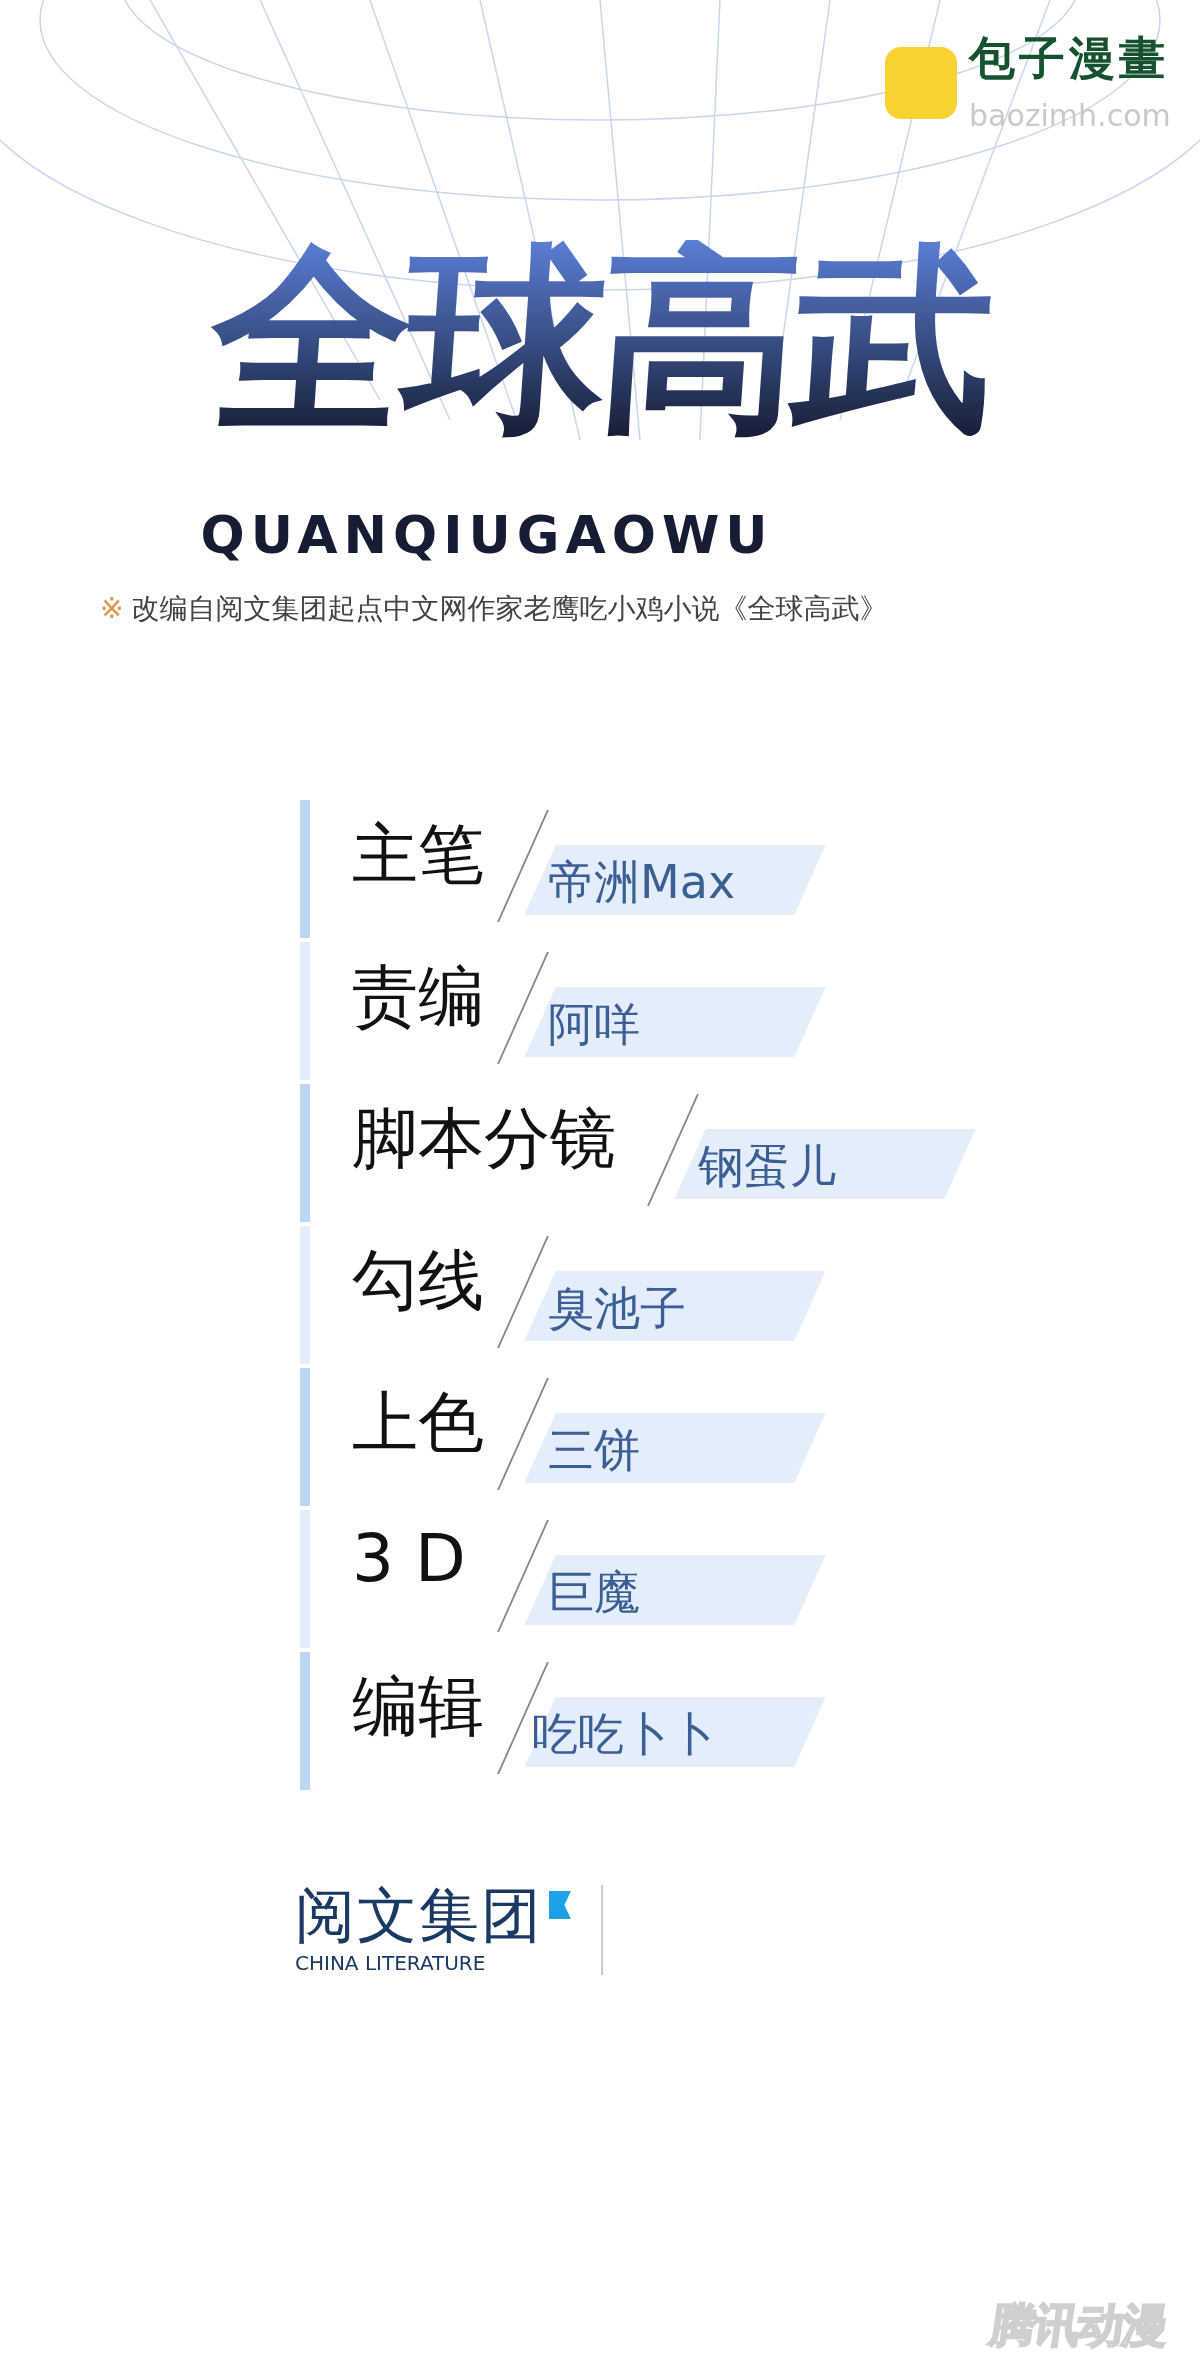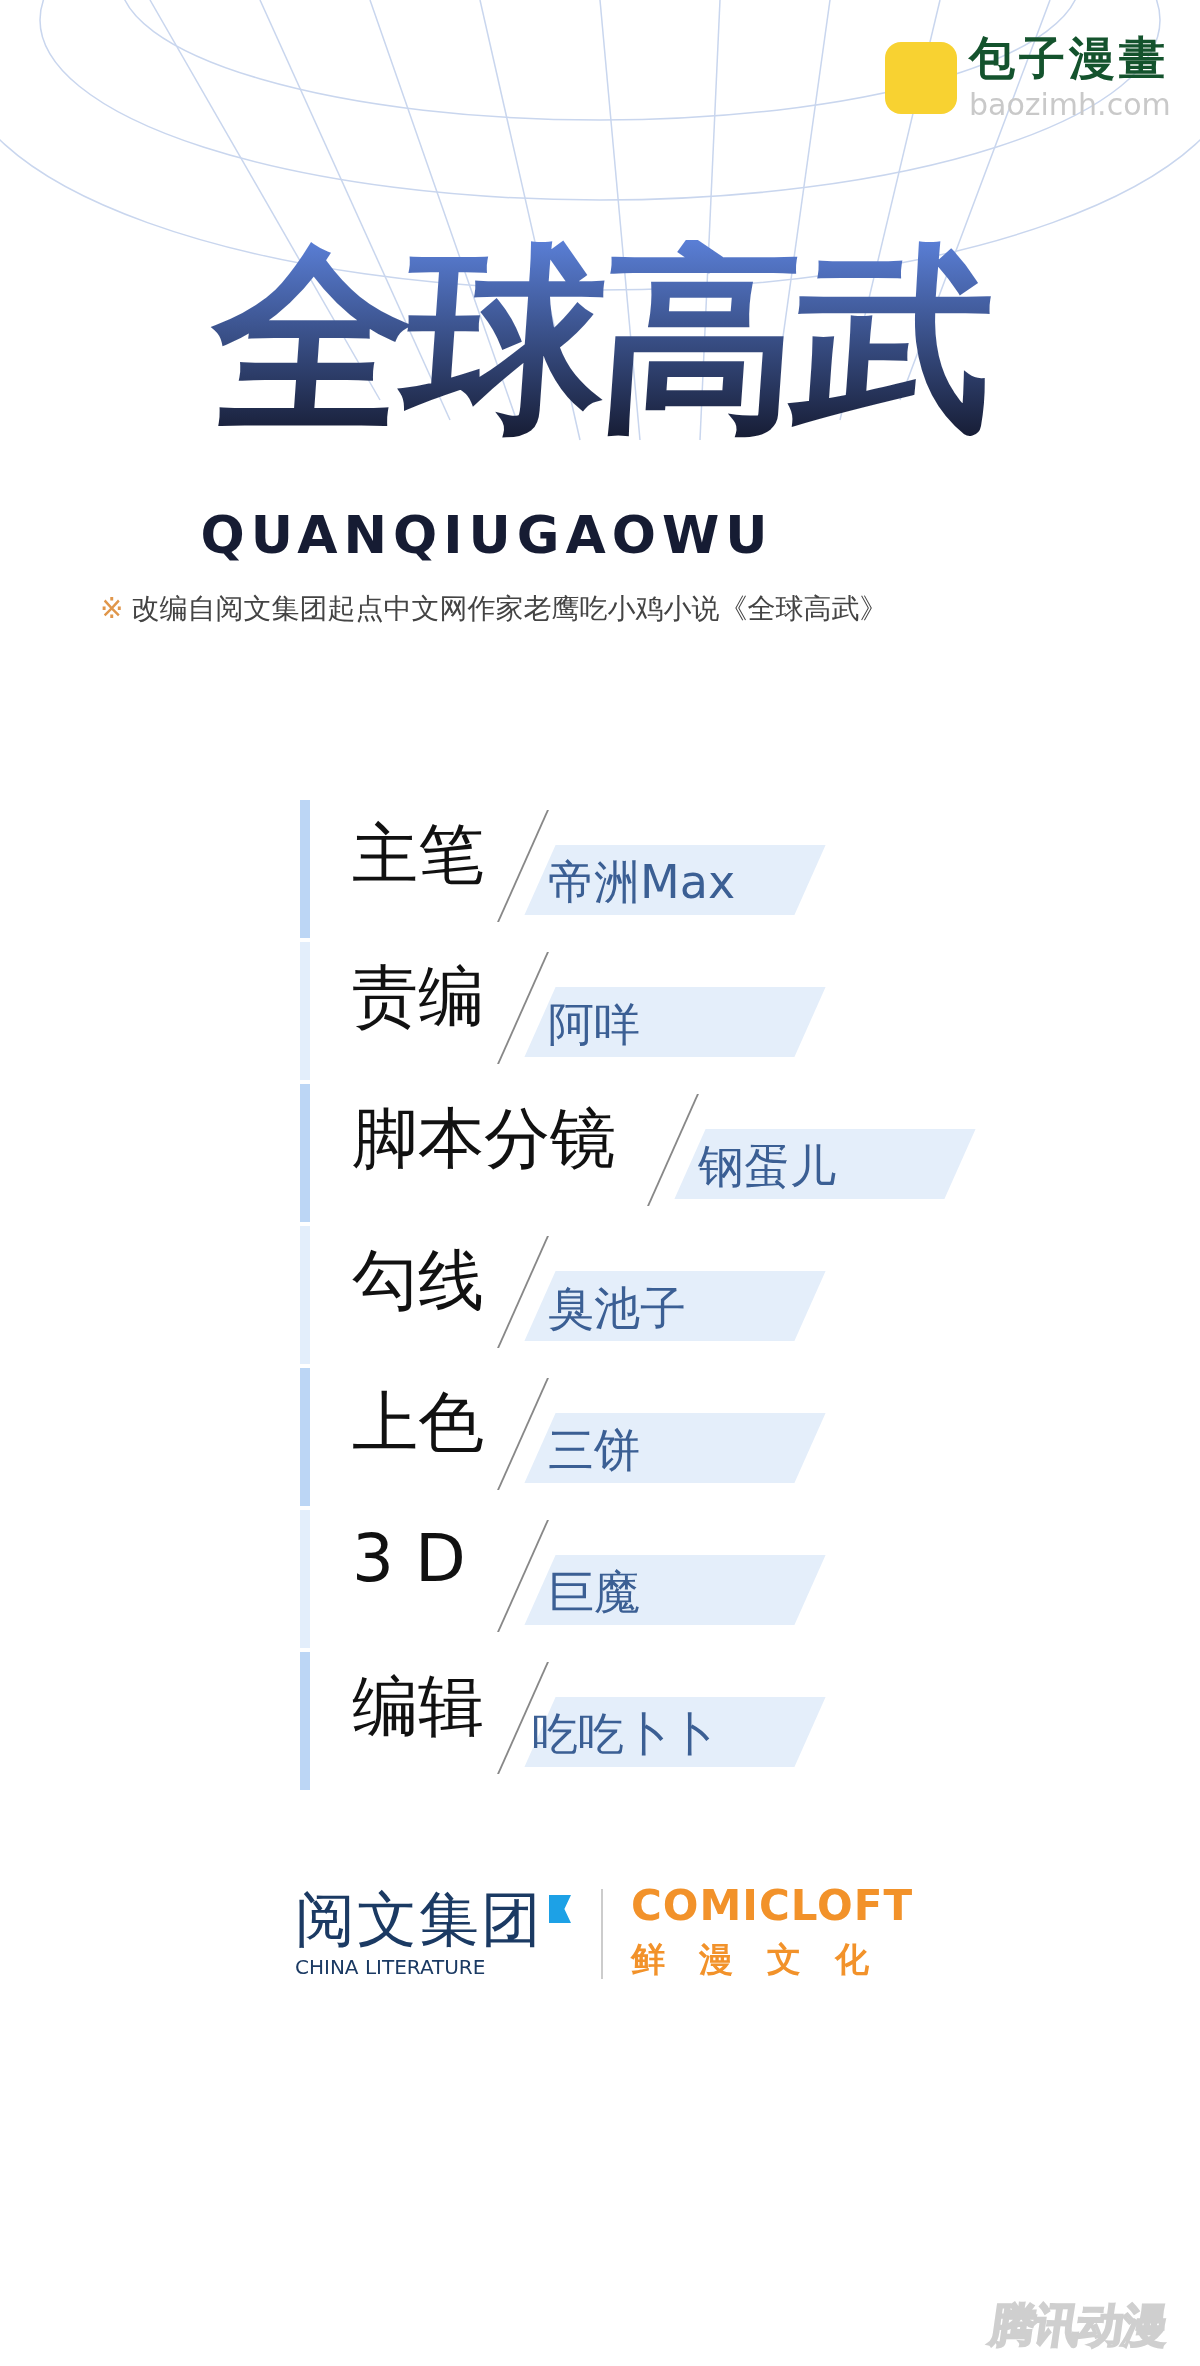--- a/index.html
+++ b/index.html
@@ -2,21 +2,21 @@
 <html><head>
 <meta charset="utf-8">
 <style>
   html,body{margin:0;padding:0;}
   body{width:1200px;height:2366px;background:#fff;position:relative;overflow:hidden;font-family:"DejaVu Sans","Liberation Sans",sans-serif;}
   .grid{position:absolute;left:0;top:0;width:1200px;height:480px;}
   .wm{position:absolute;left:885px;top:35px;display:flex;align-items:center;gap:12px;}
   .wm-icon{width:72px;height:72px;background:#f8d231;border-radius:16px;position:relative;}
   .wm-text{display:flex;flex-direction:column;line-height:1;}
   .wm-cn{font-size:46px;color:#14532d;font-weight:bold;letter-spacing:4px;}
-  .wm-en{font-size:30px;color:#c9c9c9;margin-top:9px;}
+  .wm-en{font-size:30px;color:#c9c9c9;margin-top:20px;}
   .title{position:absolute;left:60px;top:240px;width:1080px;text-align:center;font-size:200px;font-weight:bold;line-height:1;
     background:linear-gradient(#5a7fd6,#161c33);-webkit-background-clip:text;color:transparent;letter-spacing:-6px;transform:skewX(-4deg);}
   .pinyin{position:absolute;left:0;top:505px;width:974px;text-align:center;font-size:52px;font-weight:bold;color:#161c33;letter-spacing:6px;}
   .sub{position:absolute;left:100px;top:590px;font-size:28px;color:#444;white-space:nowrap;}
   .sub .mark{color:#e0964a;margin-right:8px;}
   .credits{position:absolute;left:300px;top:800px;}
   .row{position:relative;height:142px;}
   .bar{position:absolute;left:0;top:0;width:10px;height:138px;}
   .role{position:absolute;left:52px;top:10px;font-size:66px;color:#111;white-space:nowrap;}
   .slash{position:absolute;top:10px;width:2px;height:112px;background:#888;transform:skewX(-24deg);}
@@ -122,19 +122,15 @@
 
 <div class="logos">
   <div class="cl">
     <div class="cl-cn">
         <span>阅文集团</span>
         <span class="cl-flag"></span>
       </div>
     <span class="cl-en">CHINA LITERATURE</span>
   </div>
   <div class="divider"></div>
-  <div class="comic">
-    <span class="comic-en">COMICLOFT</span>
-    <span class="comic-cn">鲜漫文化</span>
-  </div>
 </div>
 
 <div class="tx">腾讯动漫</div>
 
 </body></html>

